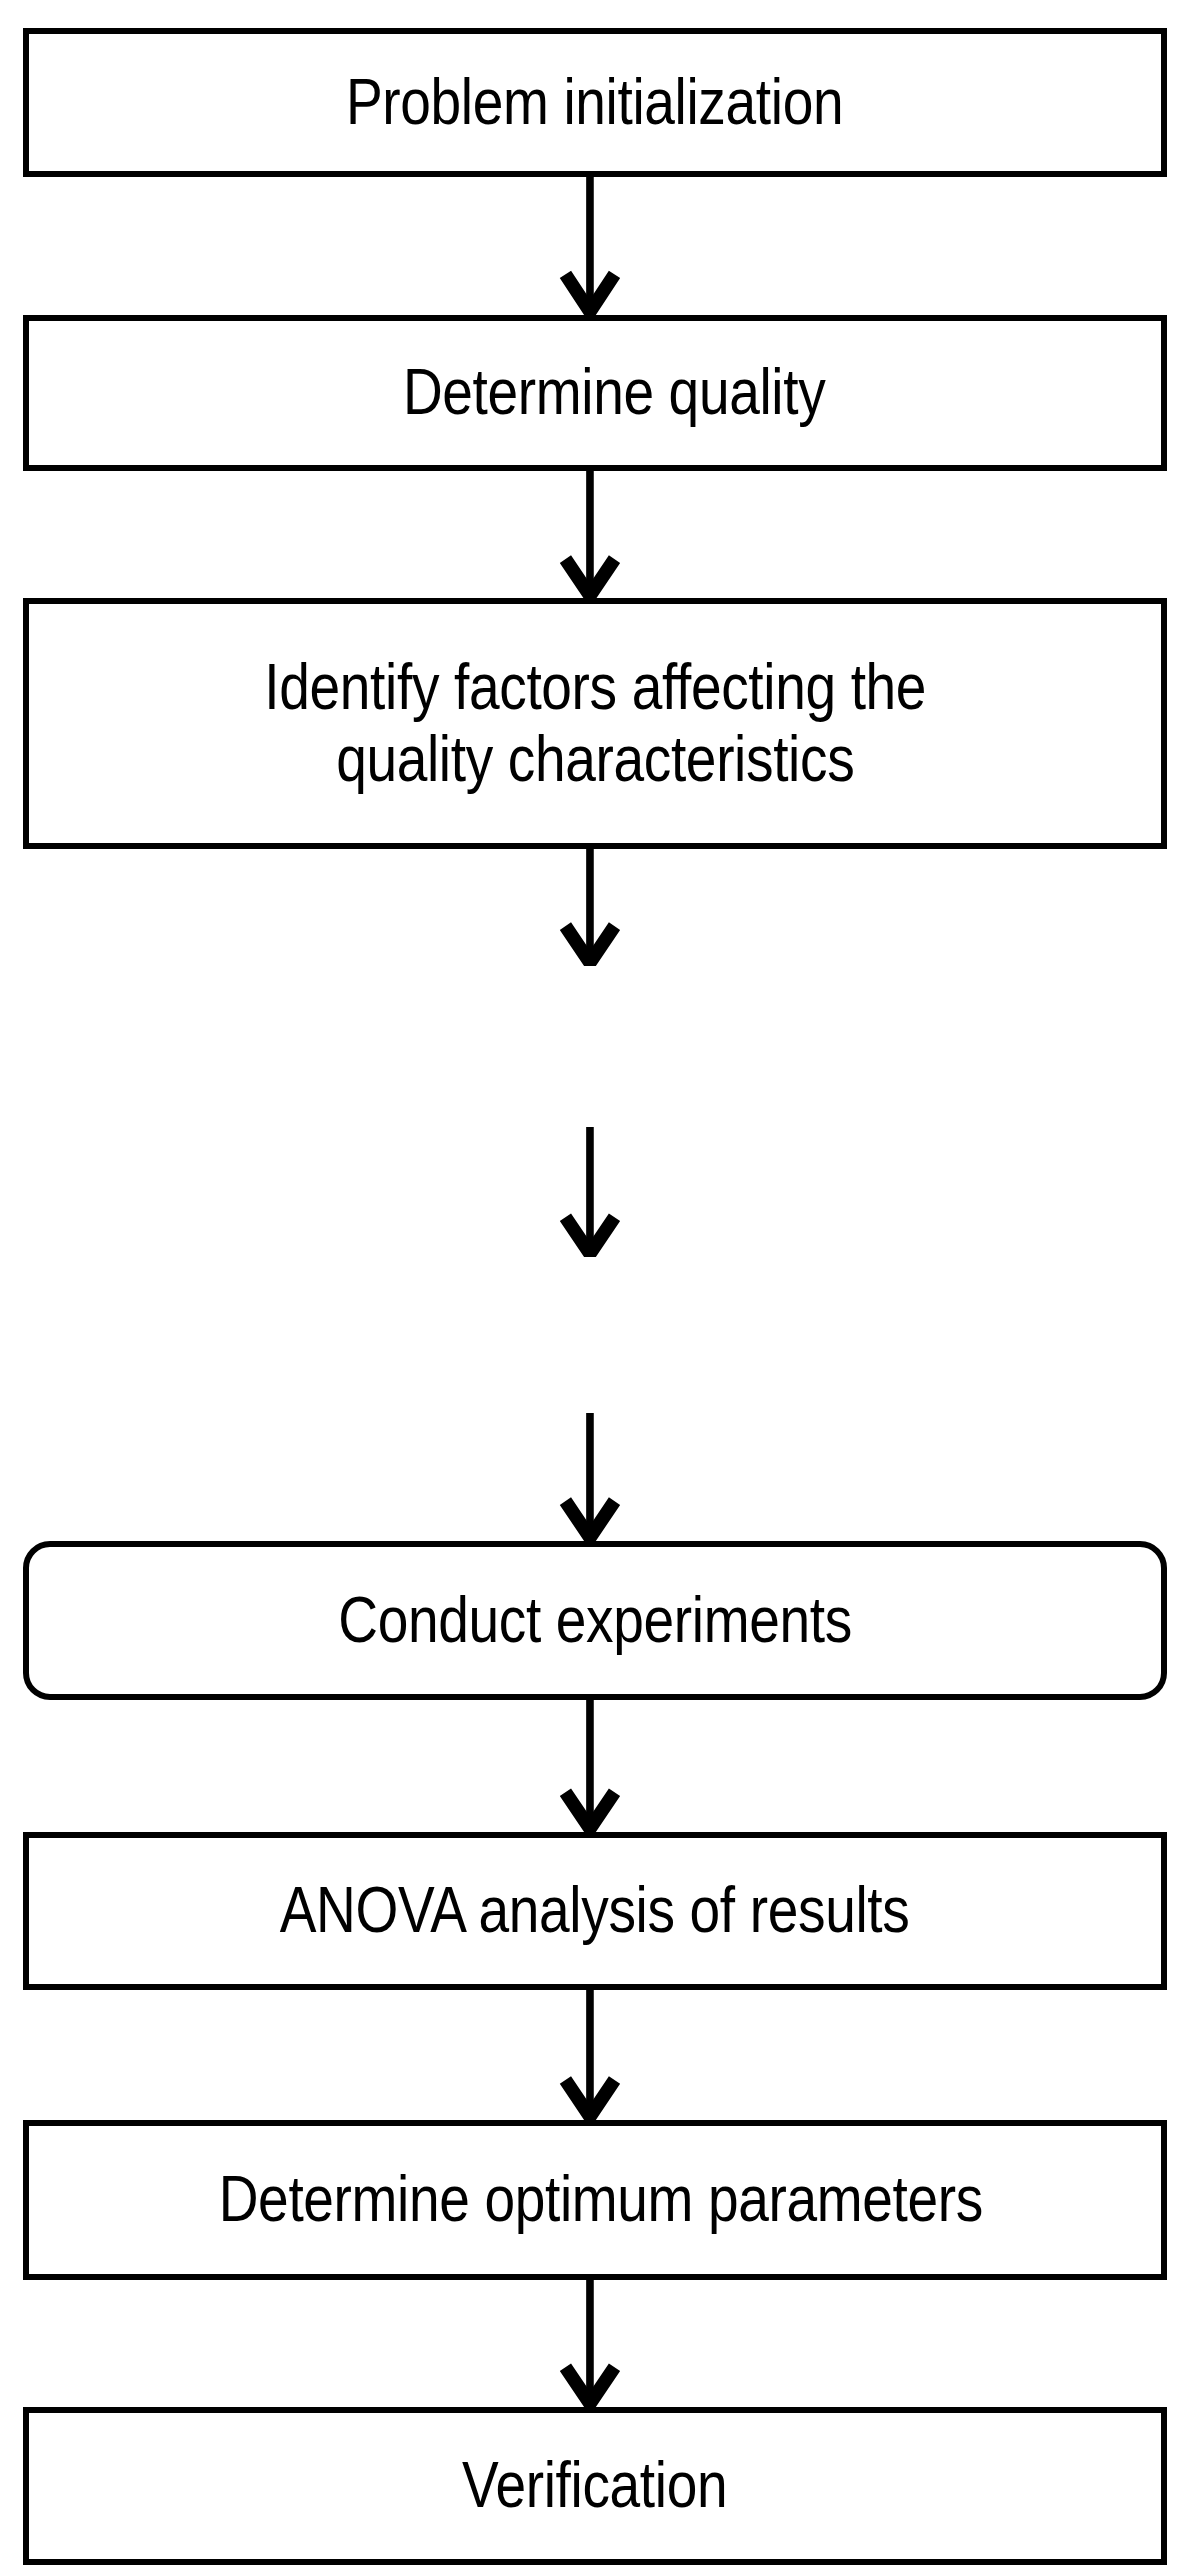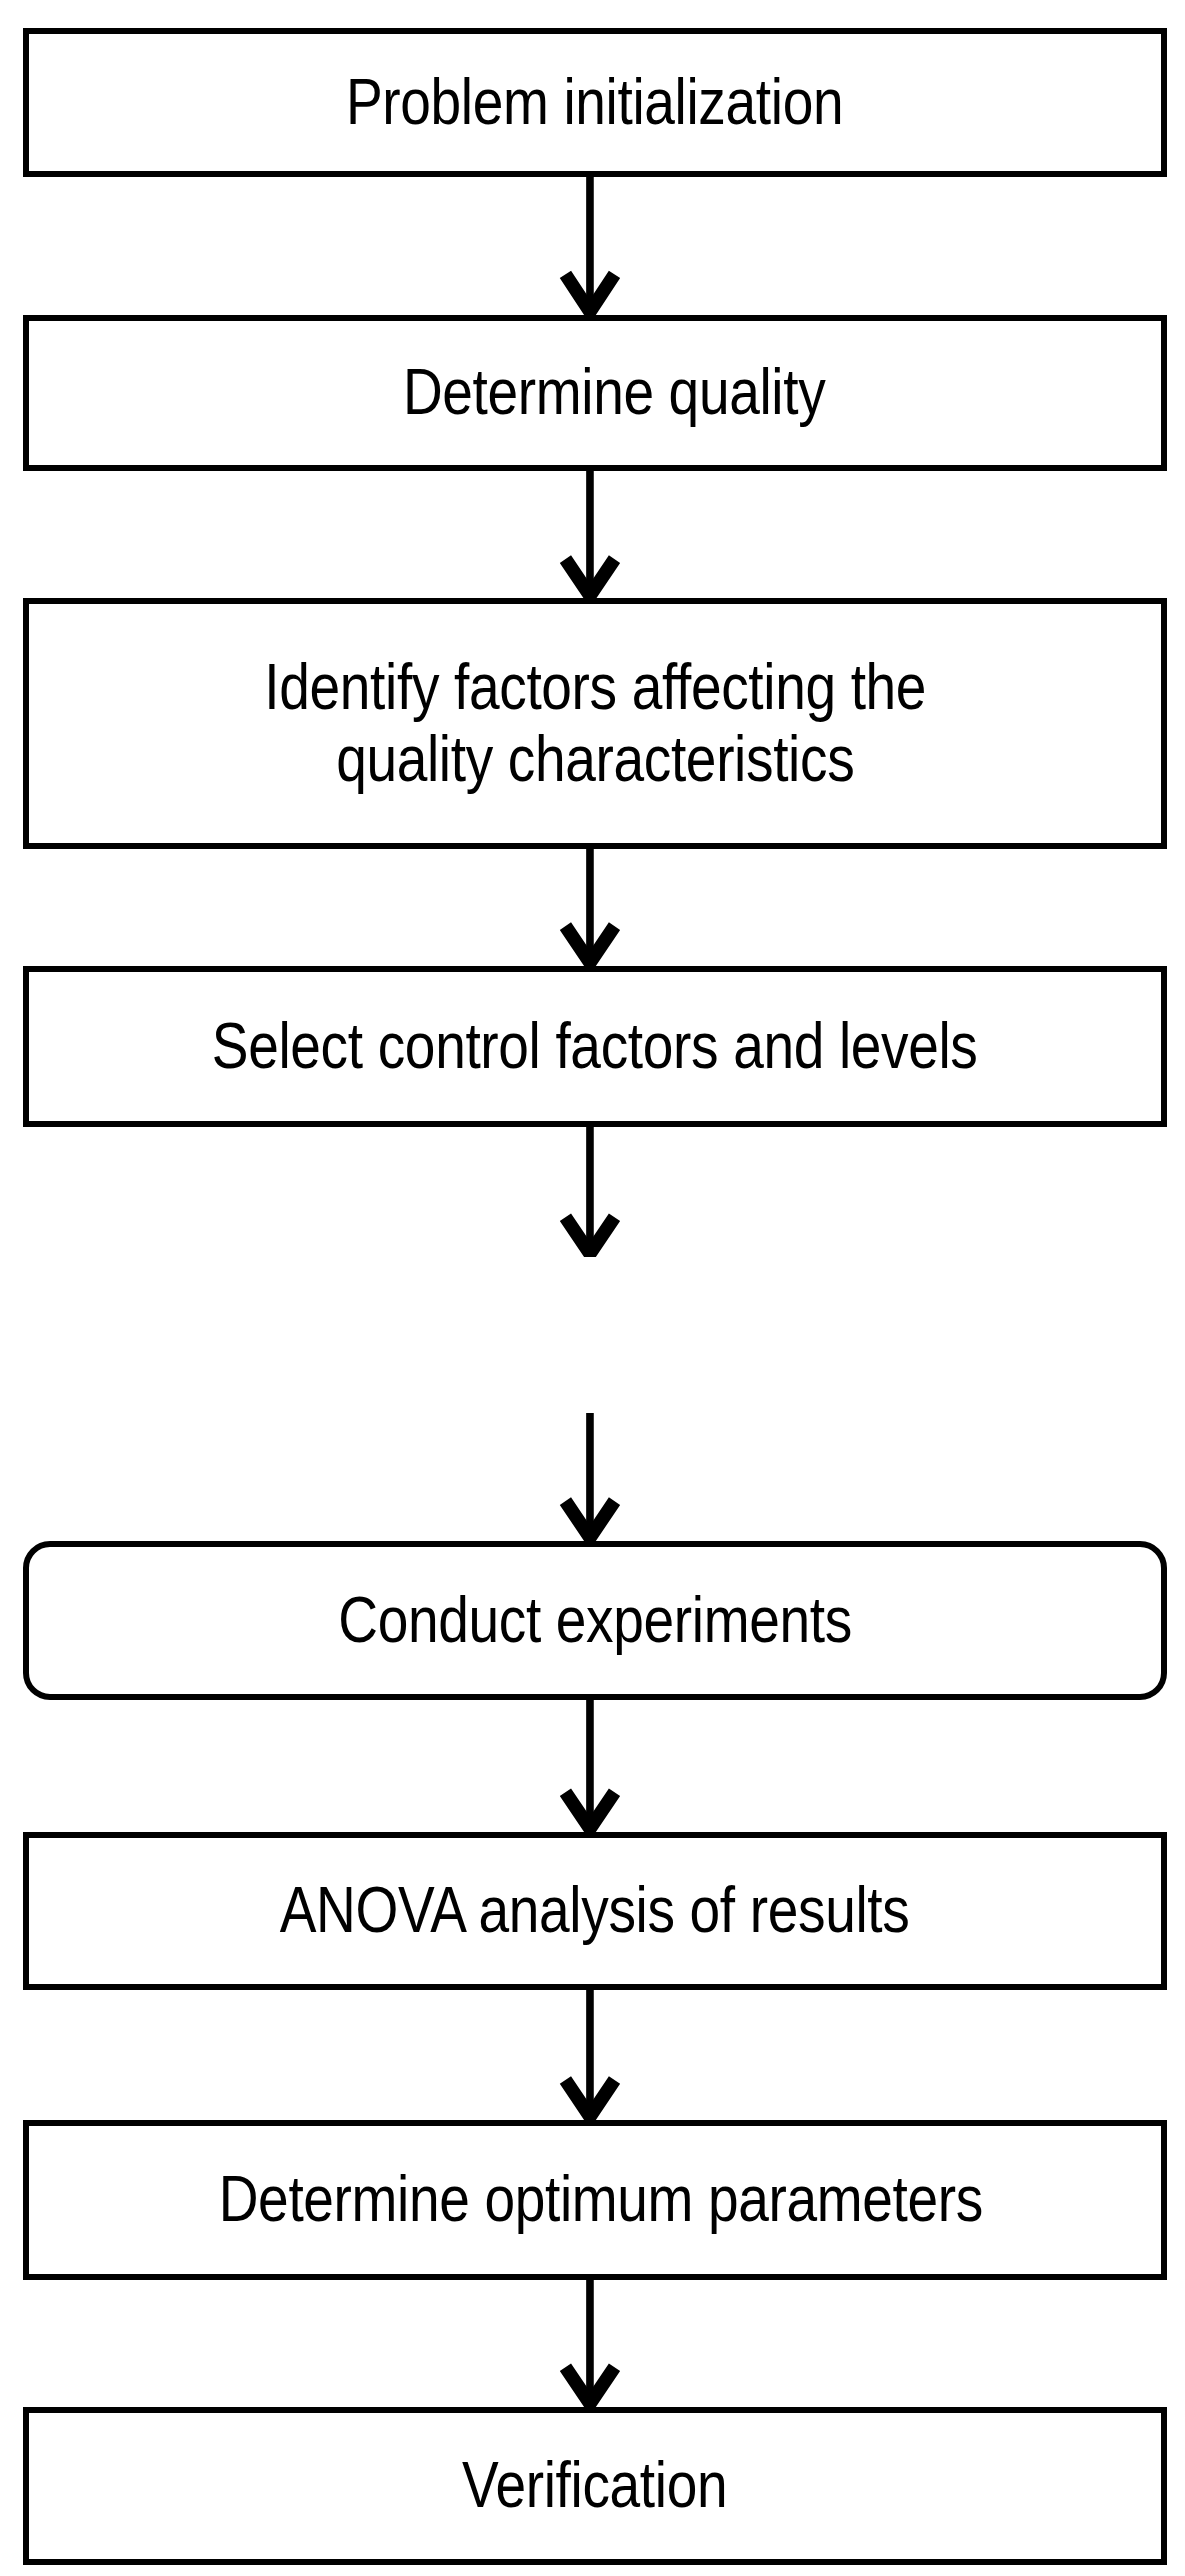--- a/index.html
+++ b/index.html
@@ -94,23 +94,20 @@
 quality characteristics</div>
   </div>
 
   <div class="connector" style="top:838px; height:117px;">
     <svg viewBox="0 0 1400 138" preserveAspectRatio="none">
       <line x1="697" y1="0" x2="697" y2="135" stroke="#000" stroke-width="9"></line>
       <polyline points="668,91 697,134 726,91" fill="none" stroke="#000" stroke-width="16" stroke-linecap="butt" stroke-linejoin="miter"></polyline>
     </svg>
   </div>
 
-  <div class="node" style="top:955px; height:161px;">
-    <div class="node-label">Select control factors and levels</div>
-  </div>
 
   <div class="connector" style="top:1116px; height:130px;">
     <svg viewBox="0 0 1400 154" preserveAspectRatio="none">
       <line x1="697" y1="0" x2="697" y2="151" stroke="#000" stroke-width="9"></line>
       <polyline points="668,107 697,150 726,107" fill="none" stroke="#000" stroke-width="16" stroke-linecap="butt" stroke-linejoin="miter"></polyline>
     </svg>
   </div>
 
 
   <div class="connector" style="top:1402px; height:128px;">

